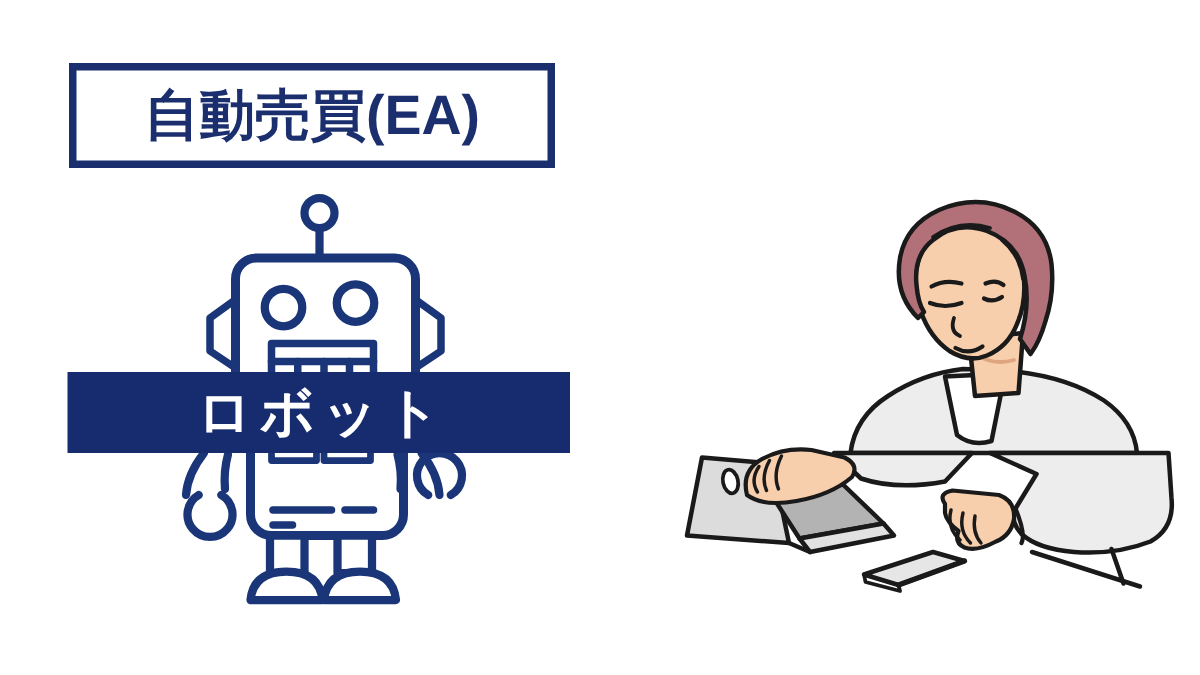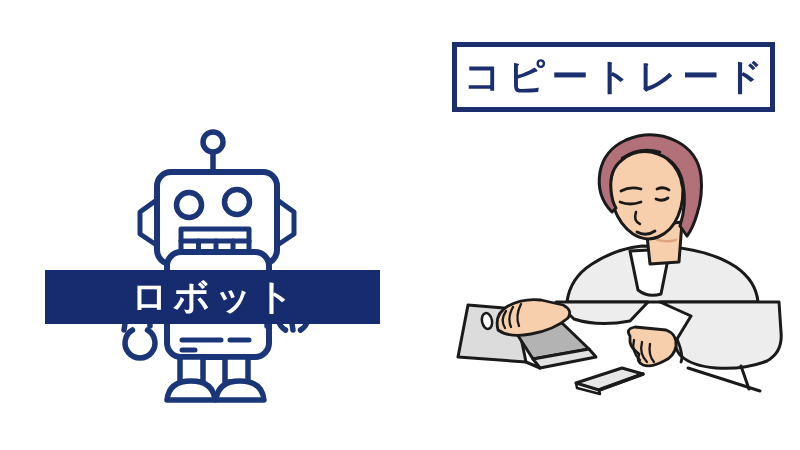--- a/index.html
+++ b/index.html
@@ -12,21 +12,21 @@
     position:absolute;top:42px;height:70px;box-sizing:border-box;
     border:5px solid #1b2f6e;background:#ffffff;z-index:2;
     display:flex;align-items:center;justify-content:center;
     color:#1b2f6e;font-weight:bold;font-size:37px;white-space:nowrap;
   }
   .header-left{left:46px;width:324px;letter-spacing:0px;}
   .header-right{left:452px;width:323px;letter-spacing:6px;padding-left:6px;}
   .banner{
     position:absolute;top:248px;height:54px;background:#172b6f;z-index:3;
     display:flex;align-items:center;justify-content:center;
-    color:#ffffff;font-weight:bold;font-size:36px;white-space:nowrap;margin-top:22px;
+    color:#ffffff;font-weight:bold;font-size:36px;white-space:nowrap;
   }
   .banner-left{left:45px;width:330px;letter-spacing:5px;padding-left:5px;}
   .banner-right{left:448px;width:330px;letter-spacing:1px;}
 </style>
 </head>
 <body>
 
 <div class="canvas">
 
   <svg class="scene" width="800" height="450" viewBox="0 0 800 450">
@@ -116,21 +116,21 @@
       <path d="M634,340 Q631,352 640,360" stroke-width="2.3"></path>
       <path d="M642,342 Q639,354 647,362" stroke-width="2.3"></path>
       <path d="M650,344 Q648,355 654,362" stroke-width="2.3"></path>
 
       <path d="M576,383 L622,368 L643,374 L599,390 Z" fill="#e6e6e6"></path>
       <path d="M576,383 L577,388 L600,394 L599,390" stroke-width="2.5"></path>
       <path d="M599,390 L643,374" stroke-width="3.5"></path>
     </g>
   </svg>
 
-  <div class="header-box header-right">
-    <span>コピートレード</span>
+  <div class="header-box header-left">
+    <span>自動売買(EA)</span>
   </div>
 
   <div class="banner banner-left">
     <span>ロボット</span>
   </div>
 
 </div>
 
 </body></html>

